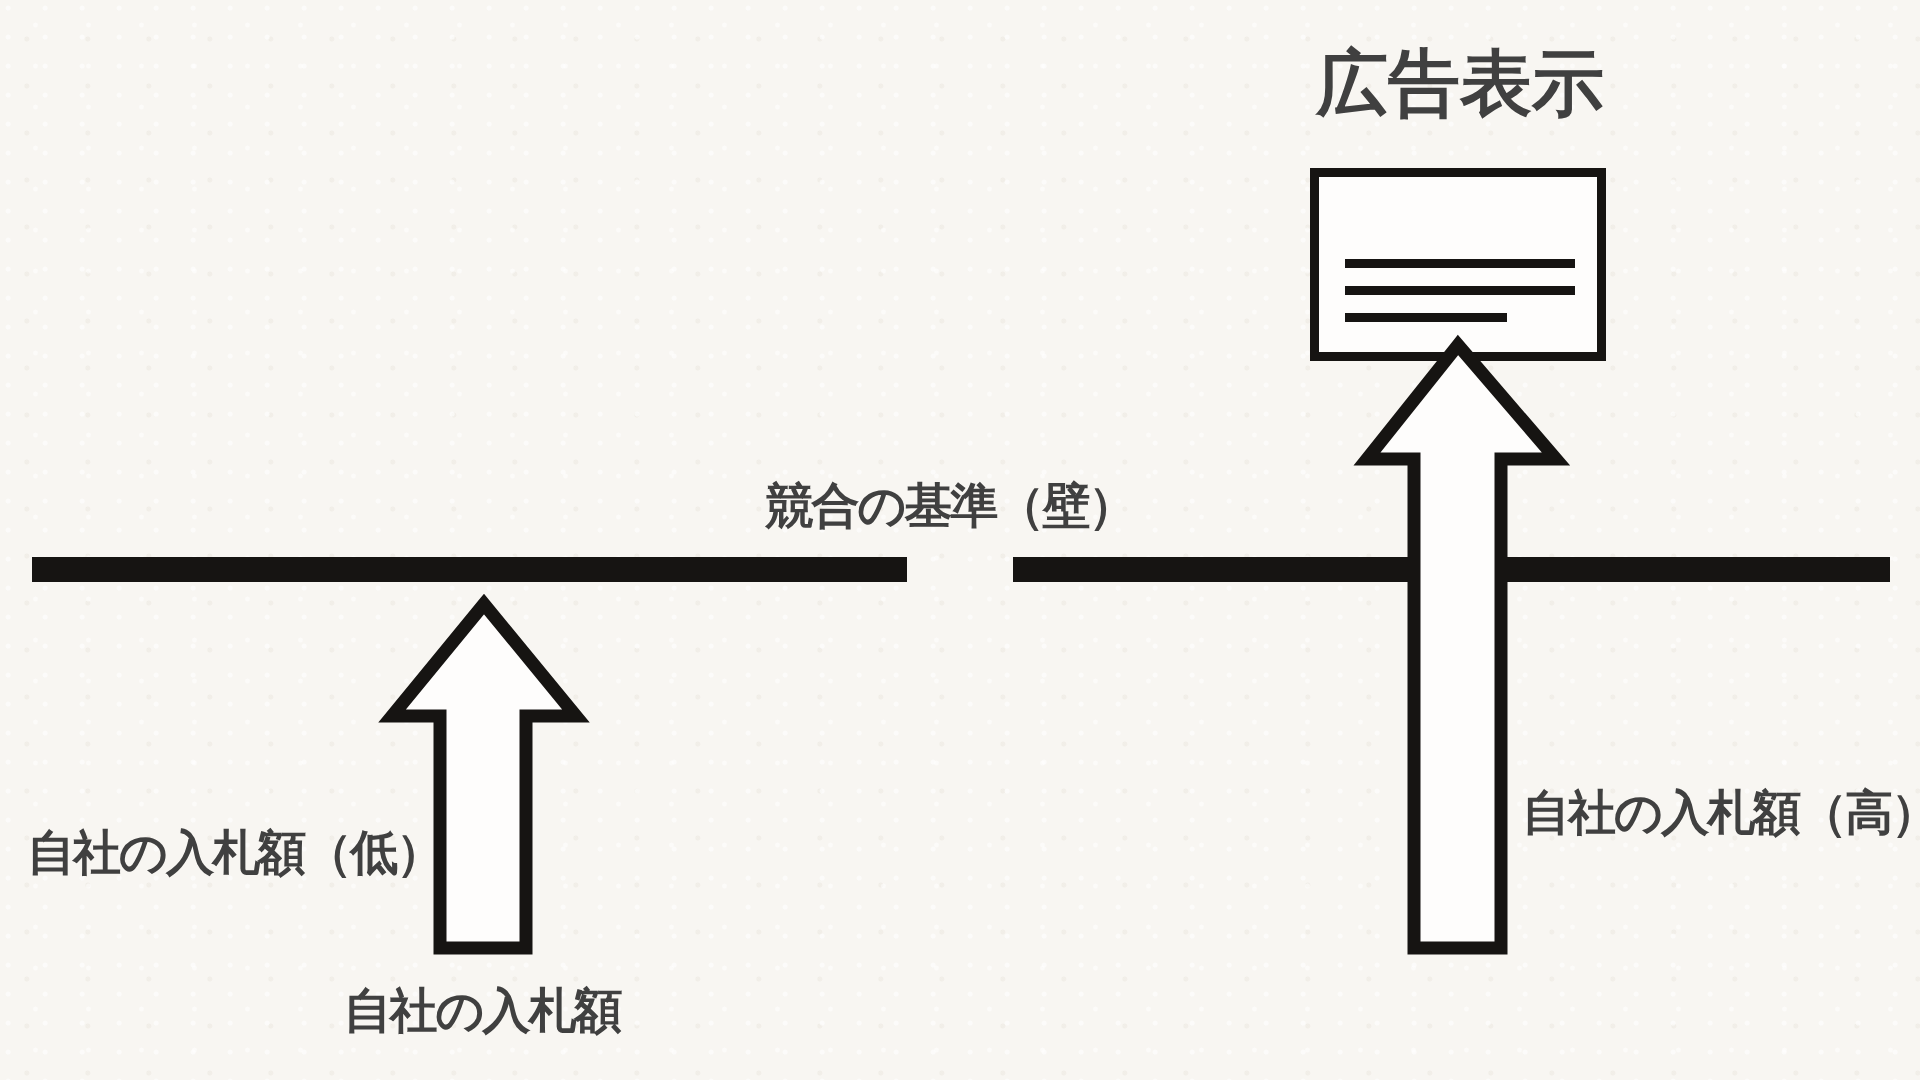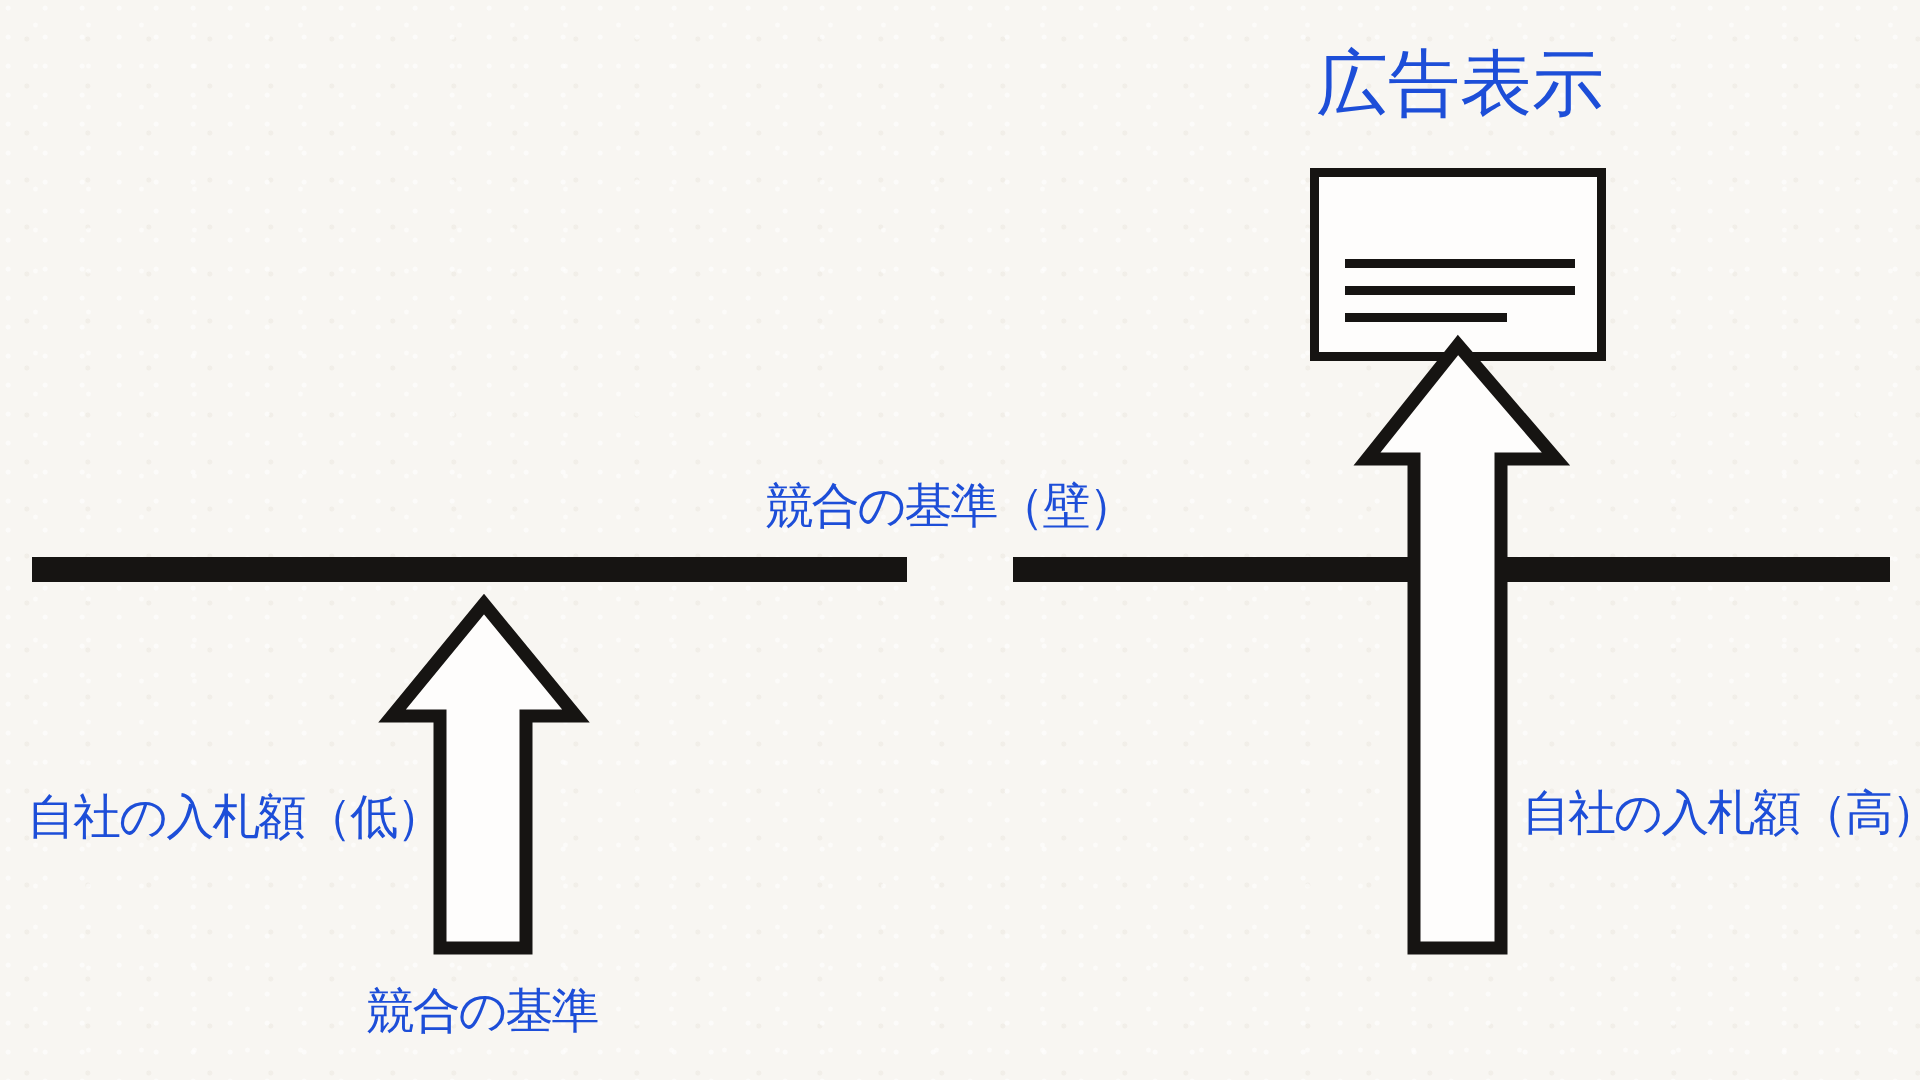--- a/index.html
+++ b/index.html
@@ -30,26 +30,26 @@
   }
   .shapes {
     position: absolute;
     left: 0;
     top: 0;
     width: 1920px;
     height: 1080px;
   }
   .label {
     position: absolute;
-    font-weight: 400;
+    font-weight: 700;
     white-space: nowrap;
     line-height: 1.05;
     letter-spacing: -2px;
     font-size: 48px;
-    color: #1d4ed8;
+    color: #404040;
   }
   .label.centered { text-align: center; }
   .title {
     font-size: 72px;
     letter-spacing: 0;
   }
 </style>
 </head>
 <body>
 
@@ -67,20 +67,20 @@
 
     <polygon points="484,604 392,716 440,716 440,948 526,948 526,716 576,716" fill="#fefdfc" stroke="#161412" stroke-width="13" stroke-linejoin="miter"></polygon>
 
     <polygon points="1458,345 1367,459 1414,459 1414,948 1501,948 1501,459 1556,459" fill="#fefdfc" stroke="#161412" stroke-width="13" stroke-linejoin="miter"></polygon>
   </svg>
 
   <div class="label title centered" style="left:1160px; top:46px; width:600px;">広告表示</div>
 
   <div class="label centered" style="left:650px; top:481px; width:600px;">競合の基準（壁）</div>
 
-  <div class="label" style="left:27px; top:792px;">自社の入札額（低）</div>
+  <div class="label" style="left:27px; top:828px;">自社の入札額（低）</div>
 
   <div class="label" style="left:1522px; top:788px;">自社の入札額（高）</div>
 
-  <div class="label centered" style="left:182px; top:986px; width:600px;">競合の基準</div>
+  <div class="label centered" style="left:182px; top:986px; width:600px;">自社の入札額</div>
 
 
 </div>
 
 </body></html>

